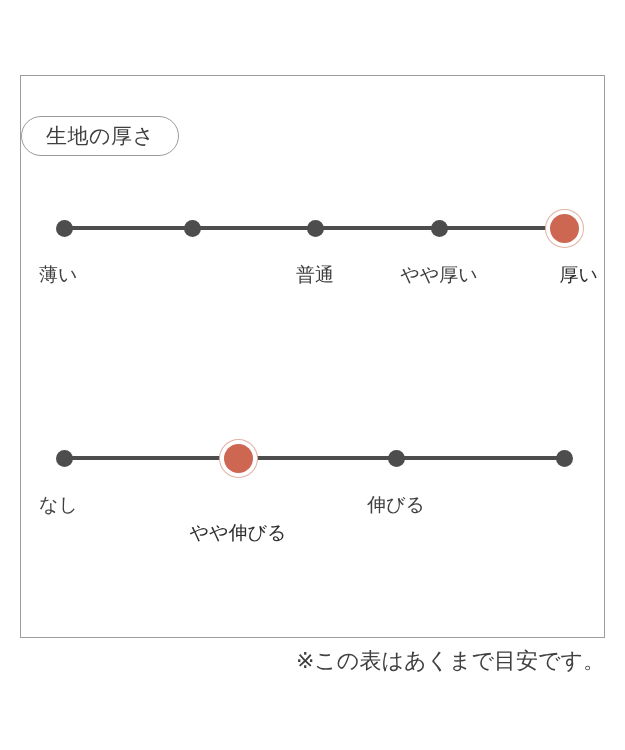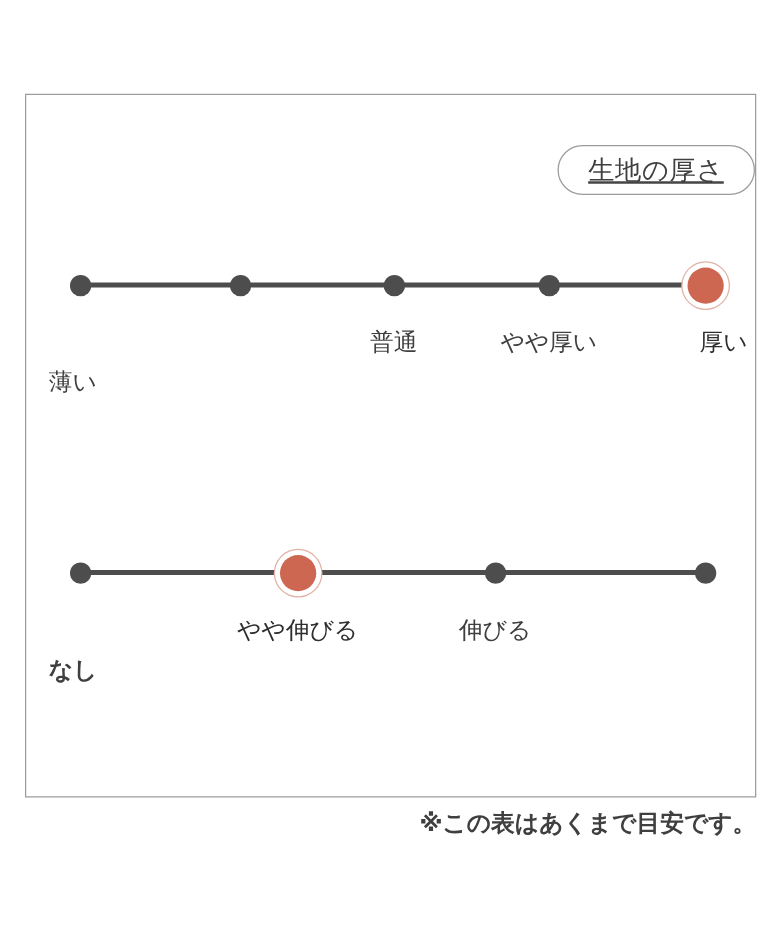--- a/index.html
+++ b/index.html
@@ -34,23 +34,22 @@
     position: absolute;
     left: 0;
     width: 100%;
   }
   .scale-block.thickness { top: 40px; }
   .scale-block.stretch   { top: 312px; }
 
   
   .badge-row {
     display: flex;
-    justify-content: flex-end;
+    justify-content: flex-start;
     align-items: center;
-    text-decoration: underline;
   }
   .badge {
     display: inline-flex;
     align-items: center;
     justify-content: center;
     box-sizing: border-box;
     height: 40px;
     padding: 0 24px;
     border: 1px solid #9b9b9b;
     border-radius: 20px;
@@ -111,33 +110,32 @@
     font-size: 19px;
     line-height: 28px;
     color: #3f3f3f;
     white-space: nowrap;
     transform: translateX(-50%);
   }
   .label.bold {
     font-weight: normal;
     color: #2e2e2e;
   }
-  .label.align-left  { transform: translateX(0); margin-top: 32px; }
+  .label.align-left  { transform: translateX(0); }
   .label.align-right { transform: translateX(-100%); }
 
   
   .footnote {
     position: absolute;
     right: 20px;
     top: 648px;
-    font-size: 19px;
+    font-size: 22px;
     line-height: 1.2;
     color: #3f3f3f;
     white-space: nowrap;
-    font-weight: bold;
   }
 </style>
 </head>
 <body>
 
 <div class="spec-card">
 
   <section class="scale-block thickness">
     <div class="badge-row">
       <span class="badge">生地の厚さ</span>
@@ -164,21 +162,21 @@
 
     <div class="track-wrap stretch-track" id="track-stretch">
       <div class="track-line" style="left: 43px; width: 500px;"></div>
     <div class="dot" style="left: 43px;"></div>
         <div class="dot active" style="left: 217px;"></div>
         <div class="dot" style="left: 375px;"></div>
         <div class="dot" style="left: 543px;"></div>
       </div>
 
     <div class="labels" id="labels-stretch">
-        <span class="label align-left" style="left: 18px; font-weight: bold;">なし</span>
-        <span class="label bold" style="left: 217px;">やや伸びる</span>
+        <span class="label align-left" style="left: 18px;">なし</span>
+        <span class="label bold" style="left: 217px; margin-top: 28px;">やや伸びる</span>
         <span class="label" style="left: 375px; text-align: right;">伸びる</span>
       </div>
   </section>
 
 </div>
 
 <div class="footnote">※この表はあくまで目安です。</div>
 
 </body></html>

